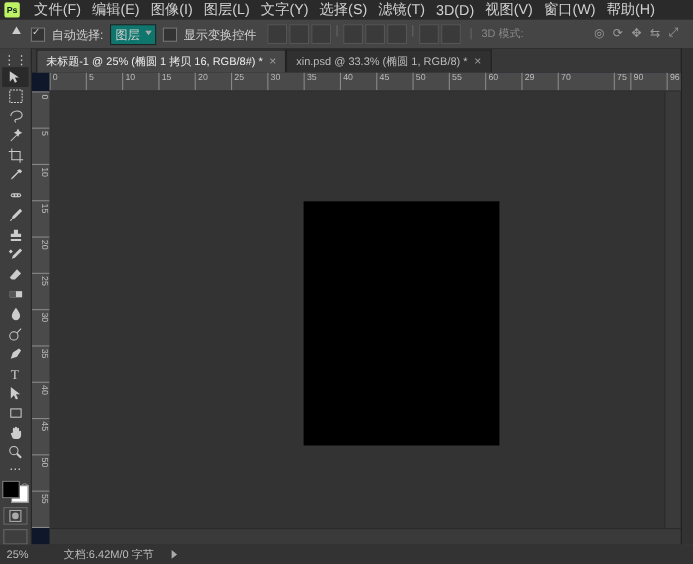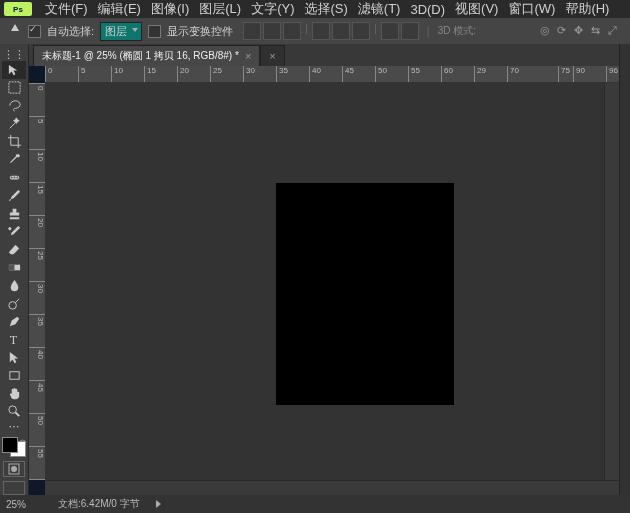--- a/index.html
+++ b/index.html
@@ -1,17 +1,17 @@
 <!DOCTYPE html>
 <html><head>
 <meta charset="utf-8">
 <style>
 html,body{margin:0;padding:0;width:630px;height:513px;background:#454545;font-family:"Microsoft YaHei",Arial,sans-serif;font-size:11px;color:#d0d0d0;overflow:hidden;user-select:none}
 .menubar{height:18px;background:#2a2a2a;display:flex;align-items:center;padding:0 4px}
-.ps-logo{width:28px;height:14px;background:#bef264;border-radius:2px;display:flex;align-items:center;justify-content:center;font-size:8px;font-weight:bold;color:#0a1a2a;margin-right:8px}
+.ps-logo{width:14px;height:14px;background:#bef264;border-radius:2px;display:flex;align-items:center;justify-content:center;font-size:8px;font-weight:bold;color:#0a1a2a;margin-right:8px}
 .menu-item{padding:0 5px;font-size:13px;cursor:pointer}
 .options-bar{height:26px;background:#454545;border-bottom:1px solid #2a2a2a;display:flex;align-items:center;padding:0 8px;gap:6px;font-size:11px}
 .move-icon{width:14px;height:14px;position:relative}
 .move-icon::before{content:"";position:absolute;width:0;height:0;border-left:4px solid transparent;border-right:4px solid transparent;border-bottom:7px solid #ccc;left:3px;top:0}
 .chk{width:11px;height:11px;border:1px solid #777;background:#333;display:inline-block;position:relative;vertical-align:middle}
 .chk.on::after{content:"✓";position:absolute;font-size:9px;color:#ccc;left:0;top:-2px}
 .dd{background:#0f766e;border:1px solid #222;padding:1px 14px 1px 4px;font-size:11px;position:relative}
 .dd::after{content:"";position:absolute;right:3px;top:5px;border-left:3px solid transparent;border-right:3px solid transparent;border-top:4px solid #aaa}
 .align-icons{display:flex;gap:2px;margin-left:4px}
 .aicon{width:16px;height:16px;background:#3a3a3a;border:1px solid #555}
@@ -227,20 +227,21 @@
     <div class="screenmode"></div>
   </div>
 
   <div class="docarea">
     <div class="tabs">
       <div class="tab active">
         <span>未标题-1 @ 25% (椭圆 1 拷贝 16, RGB/8#) *</span>
         <span class="tab-x">×</span>
       </div>
       <div class="tab">
+        <span>xin.psd @ 33.3% (椭圆 1, RGB/8) *</span>
         <span class="tab-x">×</span>
       </div>
     </div>
     <div class="ruler-h" id="rh">
         <div class="tick" style="left: 0px;">0</div>
         <div class="tick" style="left: 33px;">5</div>
         <div class="tick" style="left: 66px;">10</div>
         <div class="tick" style="left: 99px;">15</div>
         <div class="tick" style="left: 132px;">20</div>
         <div class="tick" style="left: 165px;">25</div>

